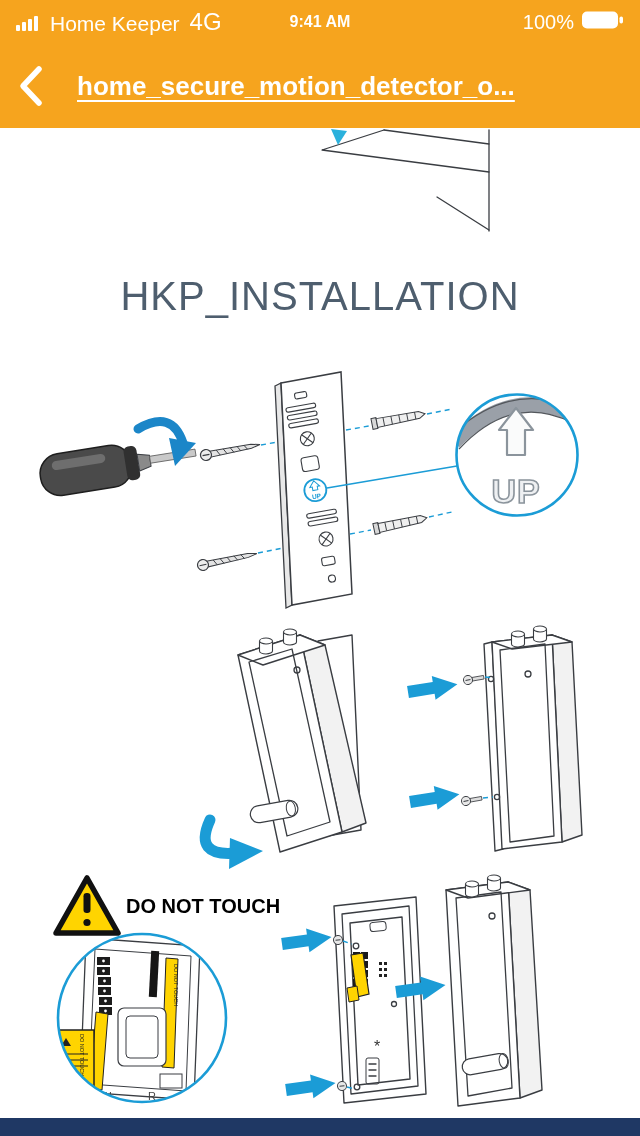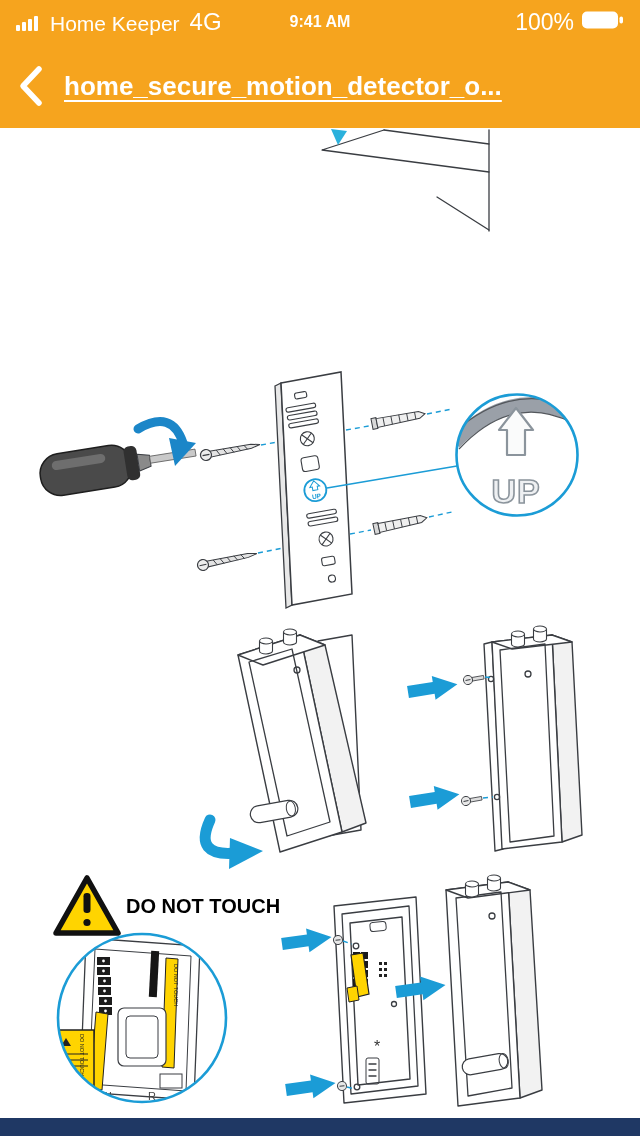--- a/index.html
+++ b/index.html
@@ -5,22 +5,22 @@
   *{margin:0;padding:0;box-sizing:border-box}
   html,body{width:640px;height:1136px;font-family:"Liberation Sans",sans-serif;background:#fff}
   .phone{position:relative;width:640px;height:1136px;overflow:hidden;background:#fff}
 
   
   .topbar{position:absolute;top:0;left:0;width:640px;height:128px;background:#F6A41E}
   .statusbar{position:absolute;top:0;left:0;width:640px;height:44px;display:flex;align-items:center;padding:0 16px;color:#fff}
   .sb-left{display:flex;align-items:flex-end;gap:10px;font-size:21px}
   .sb-net{font-size:24px}
   .sb-time{position:absolute;left:50%;transform:translateX(-50%);font-size:16px;font-weight:600;white-space:nowrap}
-  .sb-right{margin-left:auto;display:flex;align-items:center;gap:8px;font-size:23px}
-  .navbar{position:absolute;top:44px;left:0;width:640px;height:84px;display:flex;align-items:center;padding:0 14px;gap:16px;color:#fff}
+  .sb-right{margin-left:auto;display:flex;align-items:center;gap:8px;font-size:20px}
+  .navbar{position:absolute;top:44px;left:0;width:640px;height:84px;display:flex;align-items:center;padding:0 14px;gap:29px;color:#fff}
   .back-btn{width:34px;height:46px;display:flex;align-items:center;justify-content:center;cursor:pointer;flex:0 0 auto}
   .nav-title{font-size:26px;font-weight:bold;text-decoration:underline;text-underline-offset:5px;text-decoration-thickness:2px;white-space:nowrap;overflow:hidden}
 
   
   .content{position:absolute;top:128px;left:0;width:640px;height:990px;background:#fff}
   .content svg.diagram{position:absolute;top:0;left:0}
   .doc-heading{position:absolute;top:146px;left:0;width:100%;text-align:center;font-size:40px;font-weight:400;letter-spacing:1px;color:#4E5E6E}
   svg text{font-family:"Liberation Sans",sans-serif}
 
   .footer{position:absolute;left:0;bottom:0;width:640px;height:18px;background:#1F3864}
@@ -67,20 +67,21 @@
     <span class="back-btn">
       <svg width="26" height="42" viewBox="0 0 26 42">
         <path d="M 21 4 L 5 21 L 21 38" fill="none" stroke="#fff" stroke-width="5.5" stroke-linecap="round" stroke-linejoin="round"></path>
       </svg>
     </span>
     <span class="nav-title">home_secure_motion_detector_o...</span>
   </div>
 
   <div class="content">
 
+    <div class="doc-heading">HKP_INSTALLATION</div>
 
     <svg class="diagram" width="640" height="990" viewBox="0 128 640 990">
       <defs>
         <g id="screw">
           <polygon points="4,-3 46,-2 55,0 46,2 4,3" fill="#e3e3e3" stroke="#3a3d42" stroke-width="1"></polygon>
           <line x1="11" y1="-2.8" x2="14" y2="2.8" stroke="#3a3d42" stroke-width="0.9"></line>
           <line x1="18" y1="-2.8" x2="21" y2="2.8" stroke="#3a3d42" stroke-width="0.9"></line>
           <line x1="25" y1="-2.8" x2="28" y2="2.8" stroke="#3a3d42" stroke-width="0.9"></line>
           <line x1="32" y1="-2.6" x2="35" y2="2.6" stroke="#3a3d42" stroke-width="0.9"></line>
           <line x1="39" y1="-2.4" x2="42" y2="2.4" stroke="#3a3d42" stroke-width="0.9"></line>

